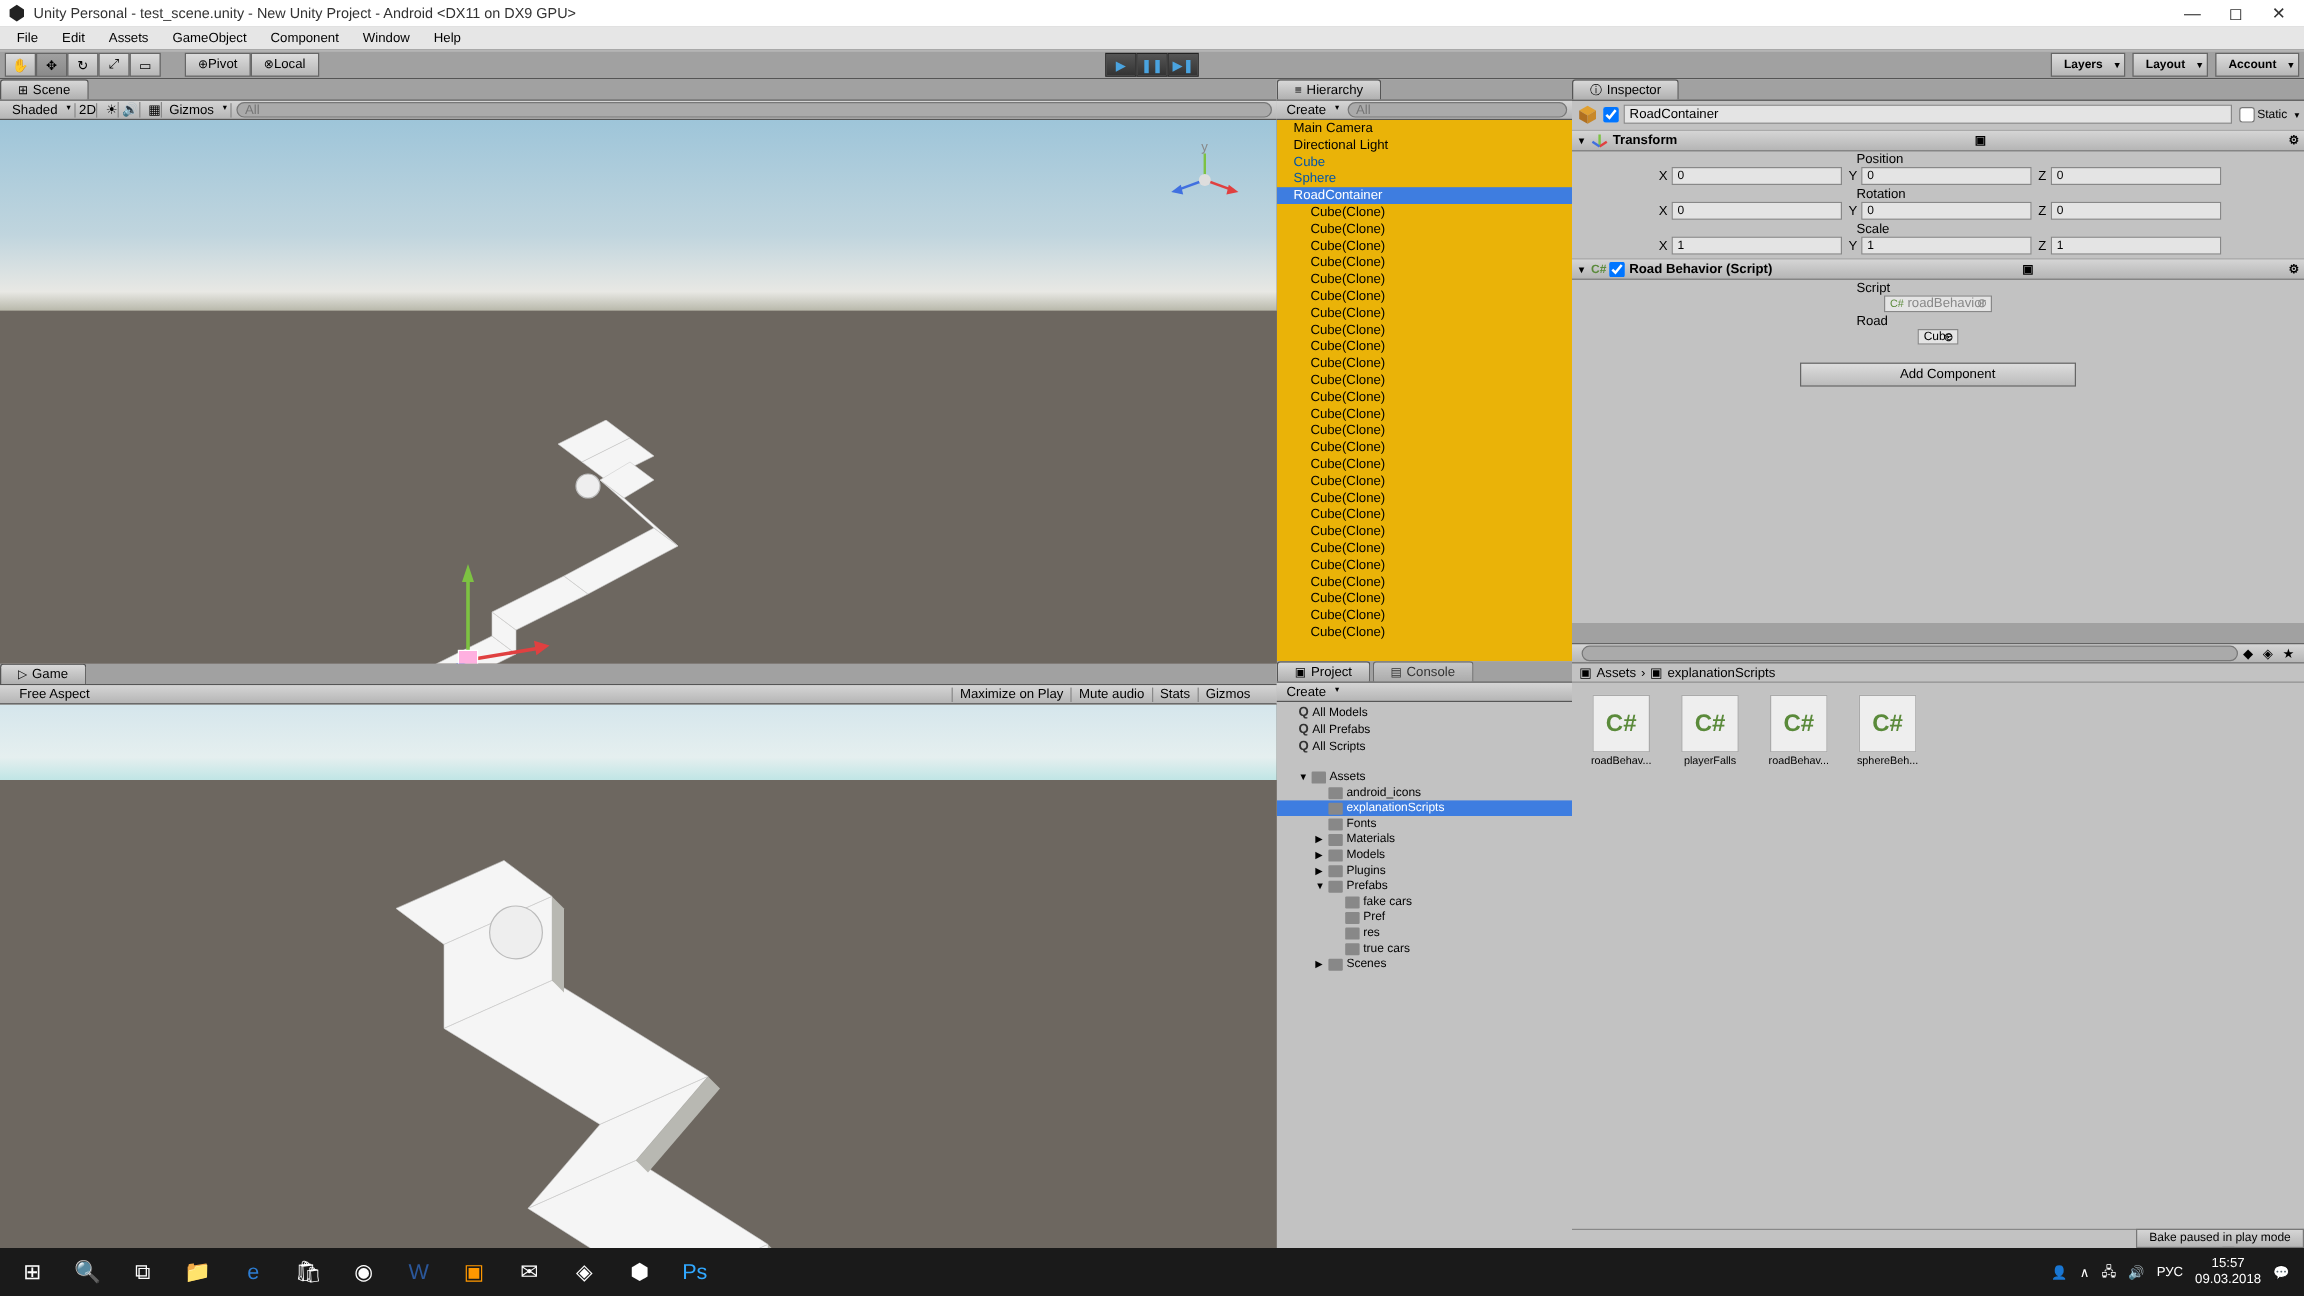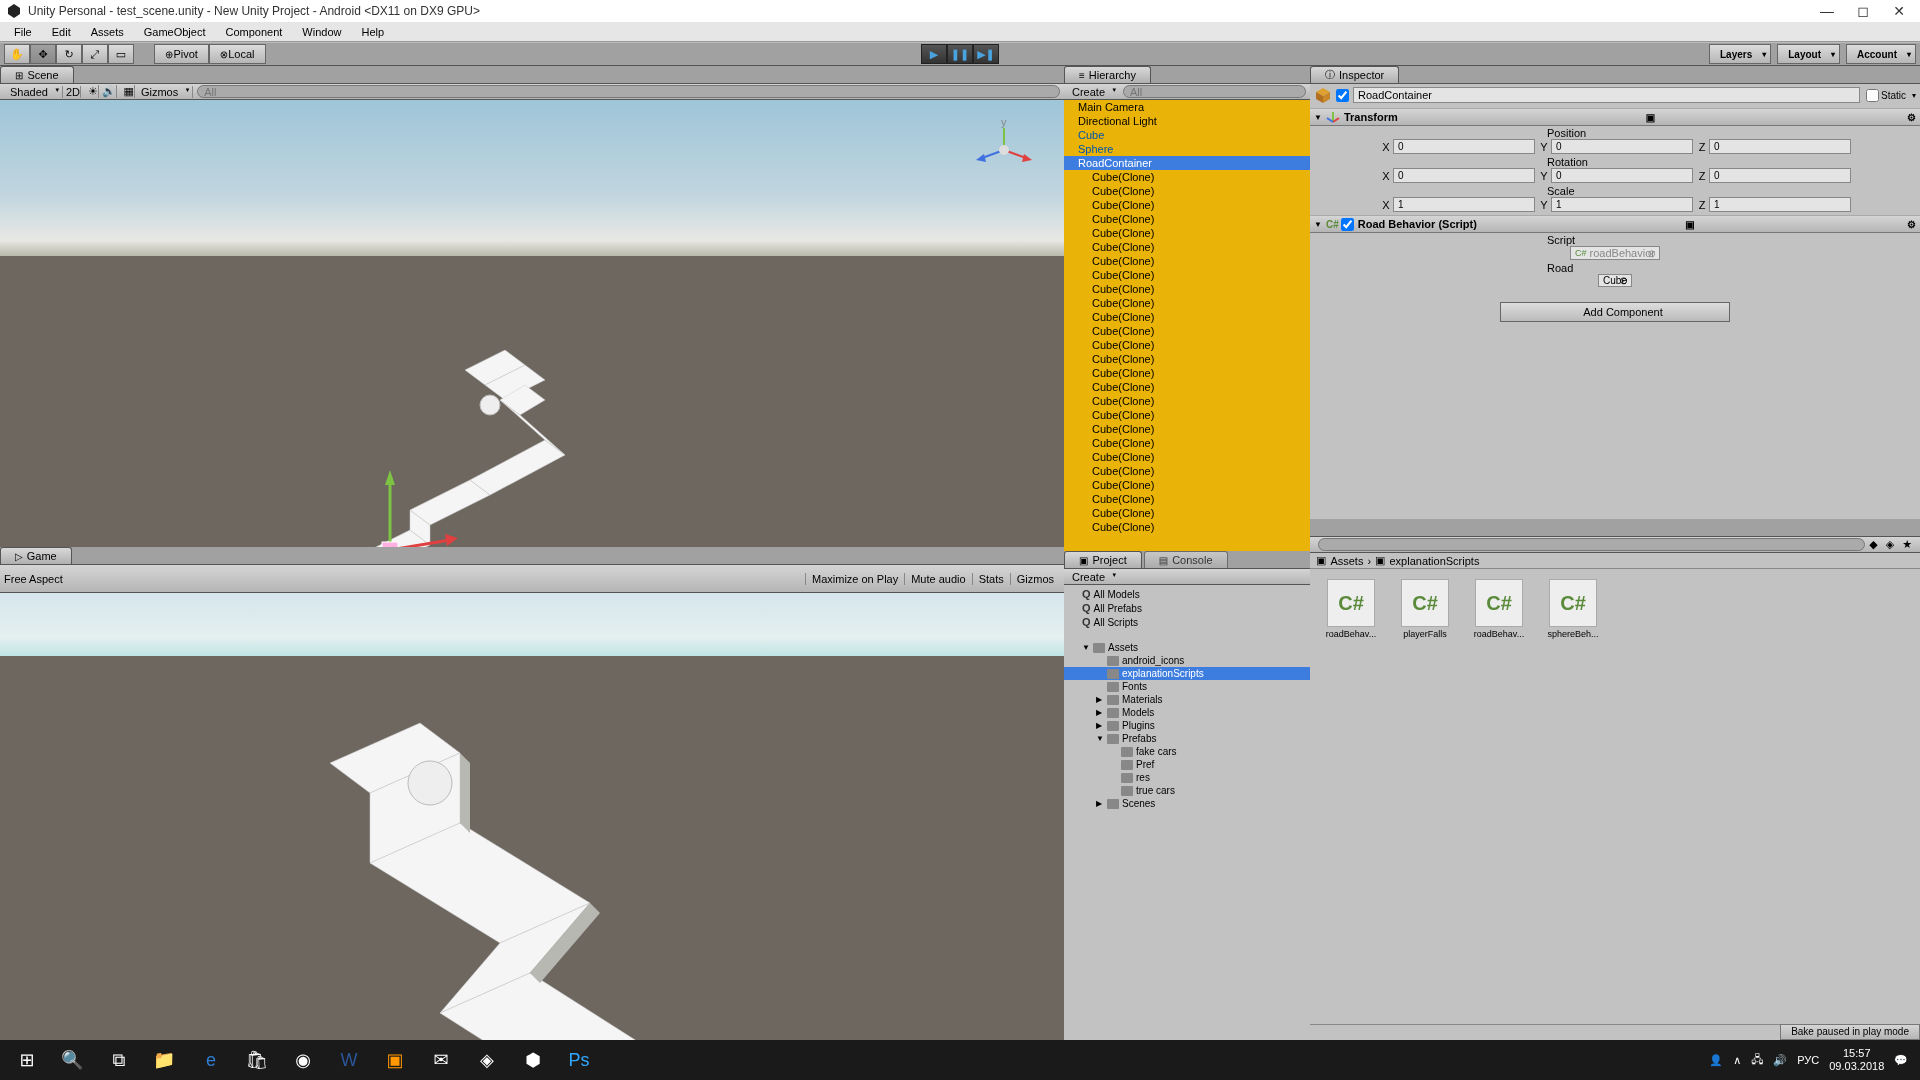--- a/index.html
+++ b/index.html
@@ -45,21 +45,21 @@
 .scene-toolbar .dd::after { content: '▾'; position: absolute; right: 3px; font-size: 7px; }
 .scene-toolbar .btn { width: 18px; text-align: right; border-right: 1px solid #888; cursor: pointer; }
 
 
 .scene-view { flex: 1; background: #6d6760; position: relative; overflow: hidden; }
 .scene-sky { position: absolute; top: 0; left: 0; right: 0; height: 35%; background: linear-gradient(#9ec5d9 0%, #c0d5de 60%, #e8e8e4 90%, #b8b8aa 100%); }
 .scene-ground { position: absolute; top: 35%; left: 0; right: 0; bottom: 0; background: #6d6760; }
 .axis-gizmo { position: absolute; top: 20px; right: 30px; width: 60px; height: 60px; }
 
 
-.game-toolbar { height: 28px; background: linear-gradient(#d5d5d5,#b5b5b5); border-bottom: 1px solid #555; display: flex; align-items: center; padding: 0 4px; font-size: 9px; }
+.game-toolbar { height: 16px; background: linear-gradient(#d5d5d5,#b5b5b5); border-bottom: 1px solid #555; display: flex; align-items: center; padding: 0 16px; font-size: 9px; }
 .game-toolbar .right { margin-left: auto; display: flex; }
 .game-toolbar .opt { padding: 0 6px; border-left: 1px solid #888; cursor: pointer; }
 .game-view { flex: 1; background: #6d6760; position: relative; overflow: hidden; }
 .game-sky { position: absolute; top: 0; left: 0; right: 0; height: 14%; background: linear-gradient(#d5e6ec 0%, #e5efef 70%, #c0e5e5 100%); }
 
 
 .panel-header { height: 16px; background: linear-gradient(#d5d5d5,#b5b5b5); border-bottom: 1px solid #555; display: flex; align-items: center; padding: 0 4px; font-size: 9px; }
 .create-btn { padding: 0 14px 0 4px; position: relative; cursor: pointer; }
 .create-btn::after { content: '▾'; position: absolute; right: 3px; font-size: 7px; }
 .search-mini { flex: 1; height: 13px; background: #aaa; border: 1px solid #777; border-radius: 7px; margin-left: 4px; padding: 0 6px; }

